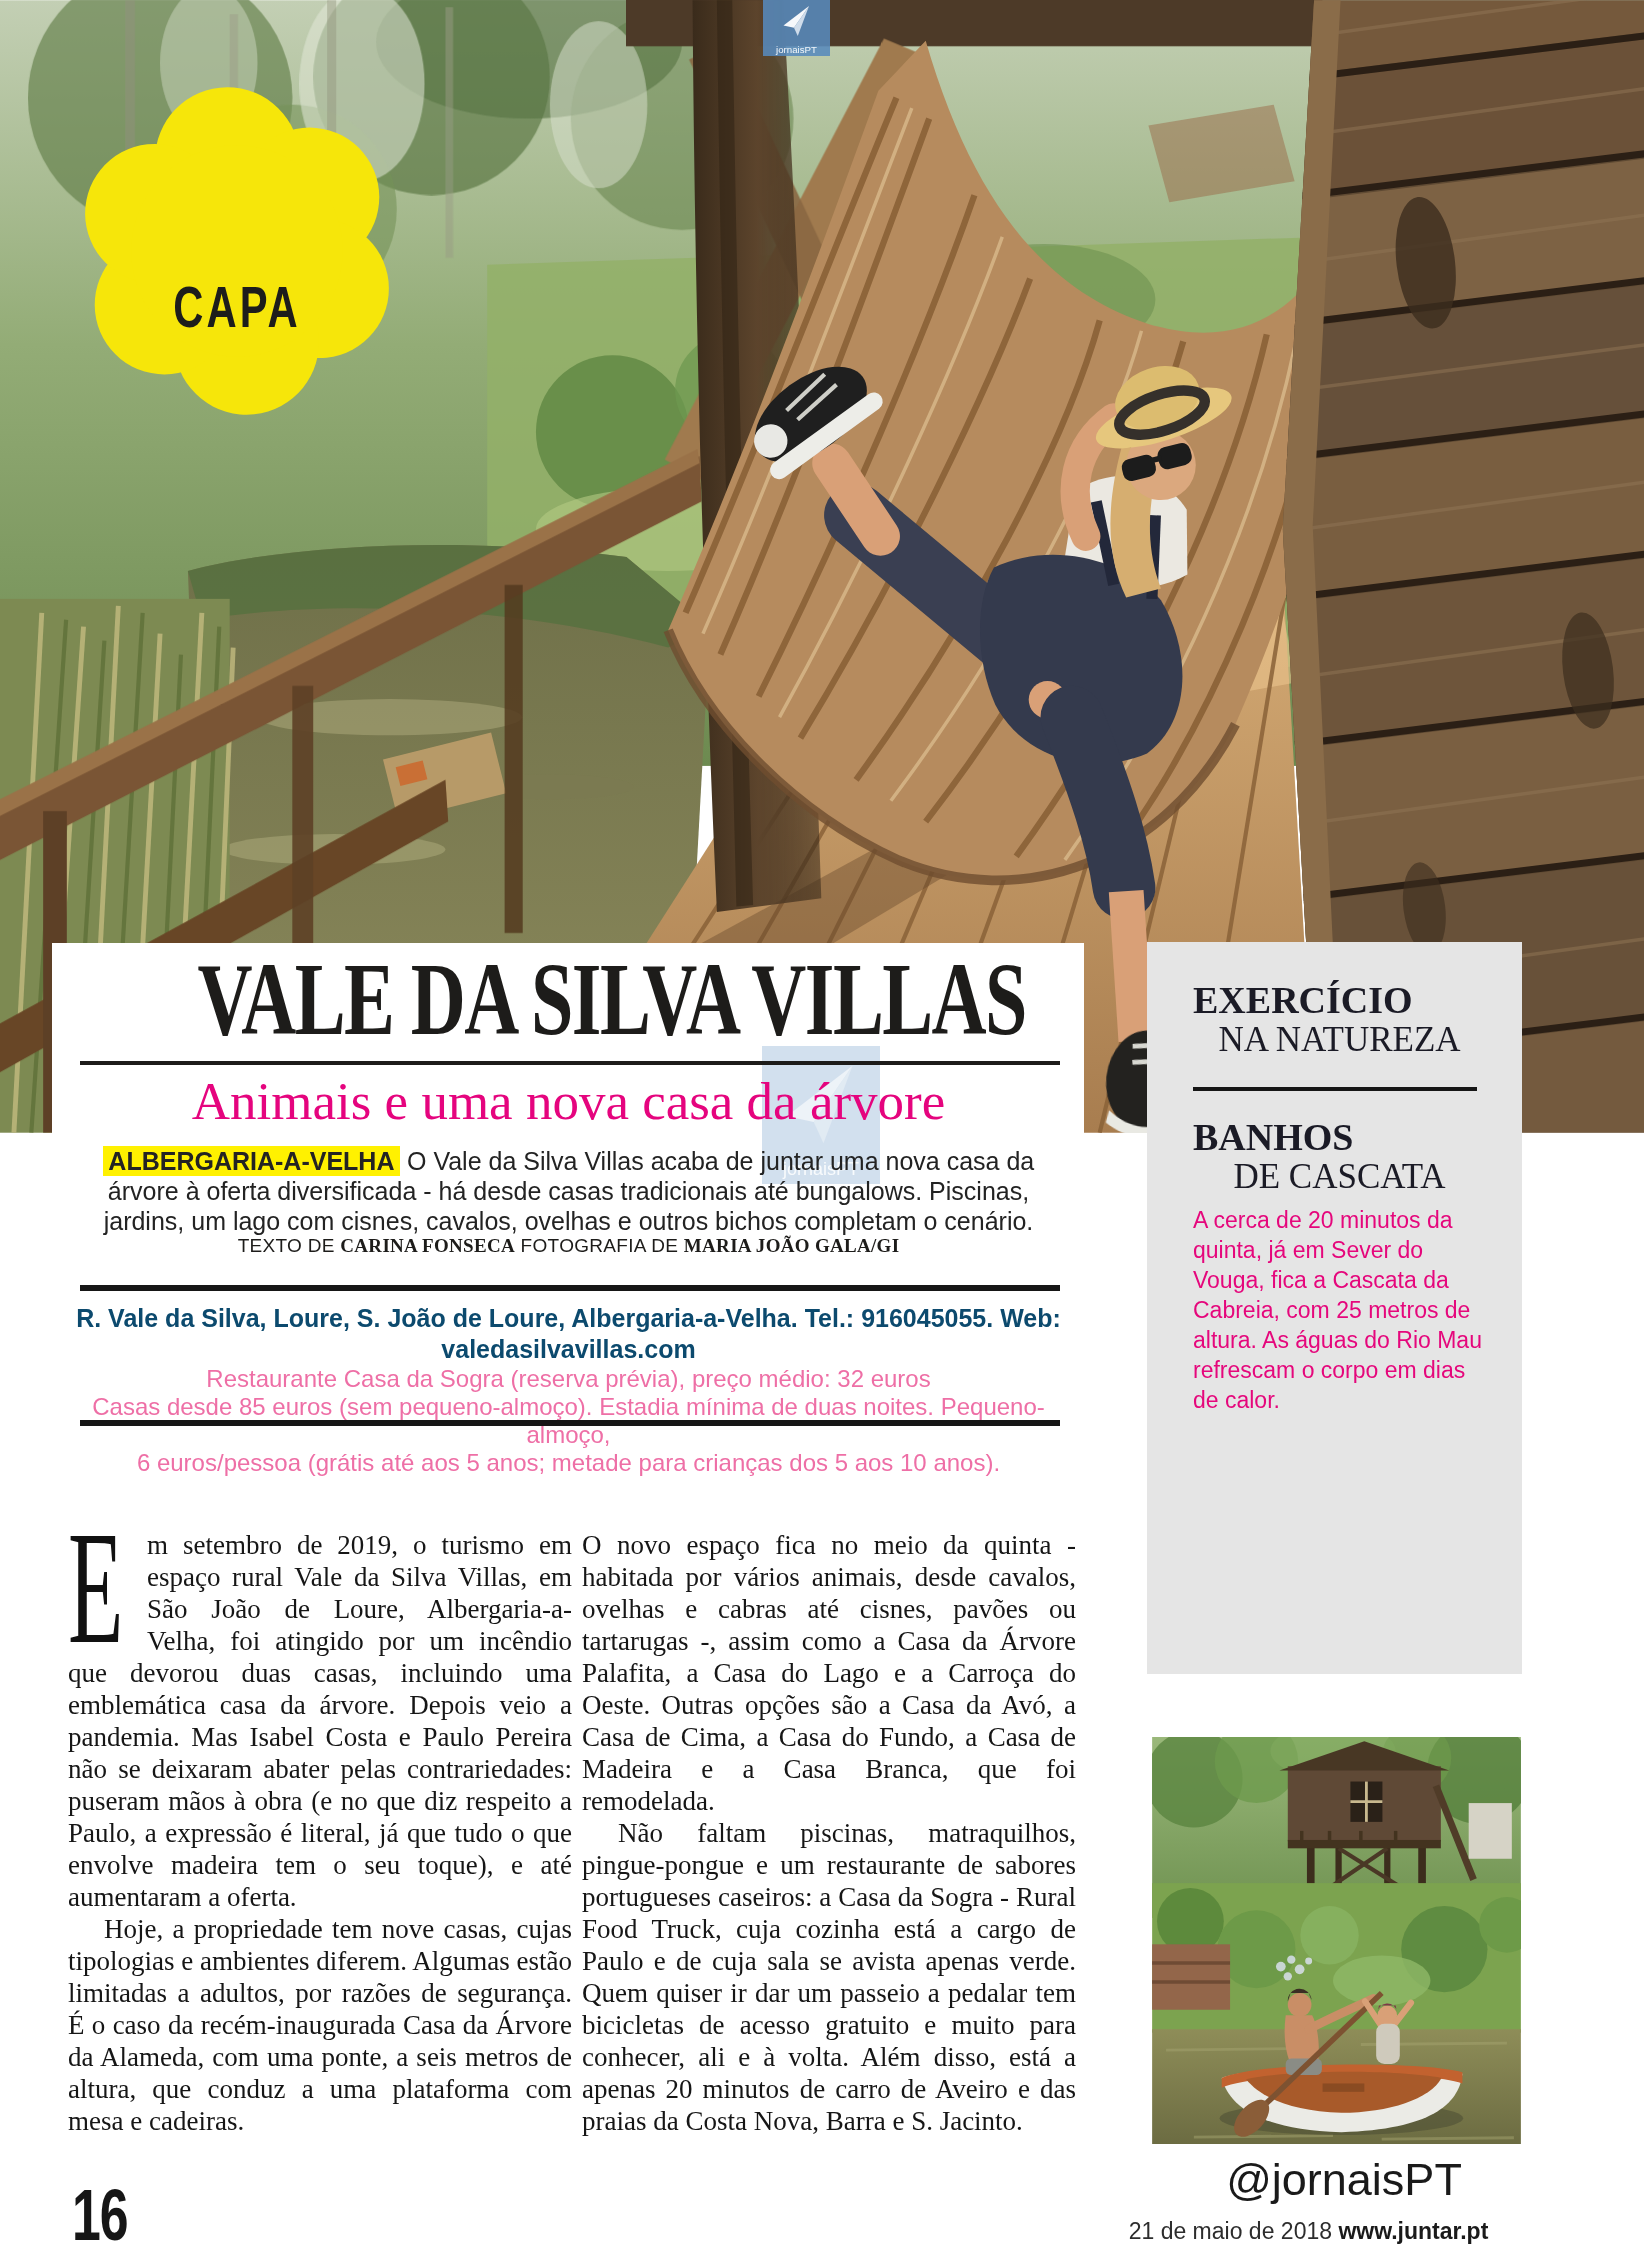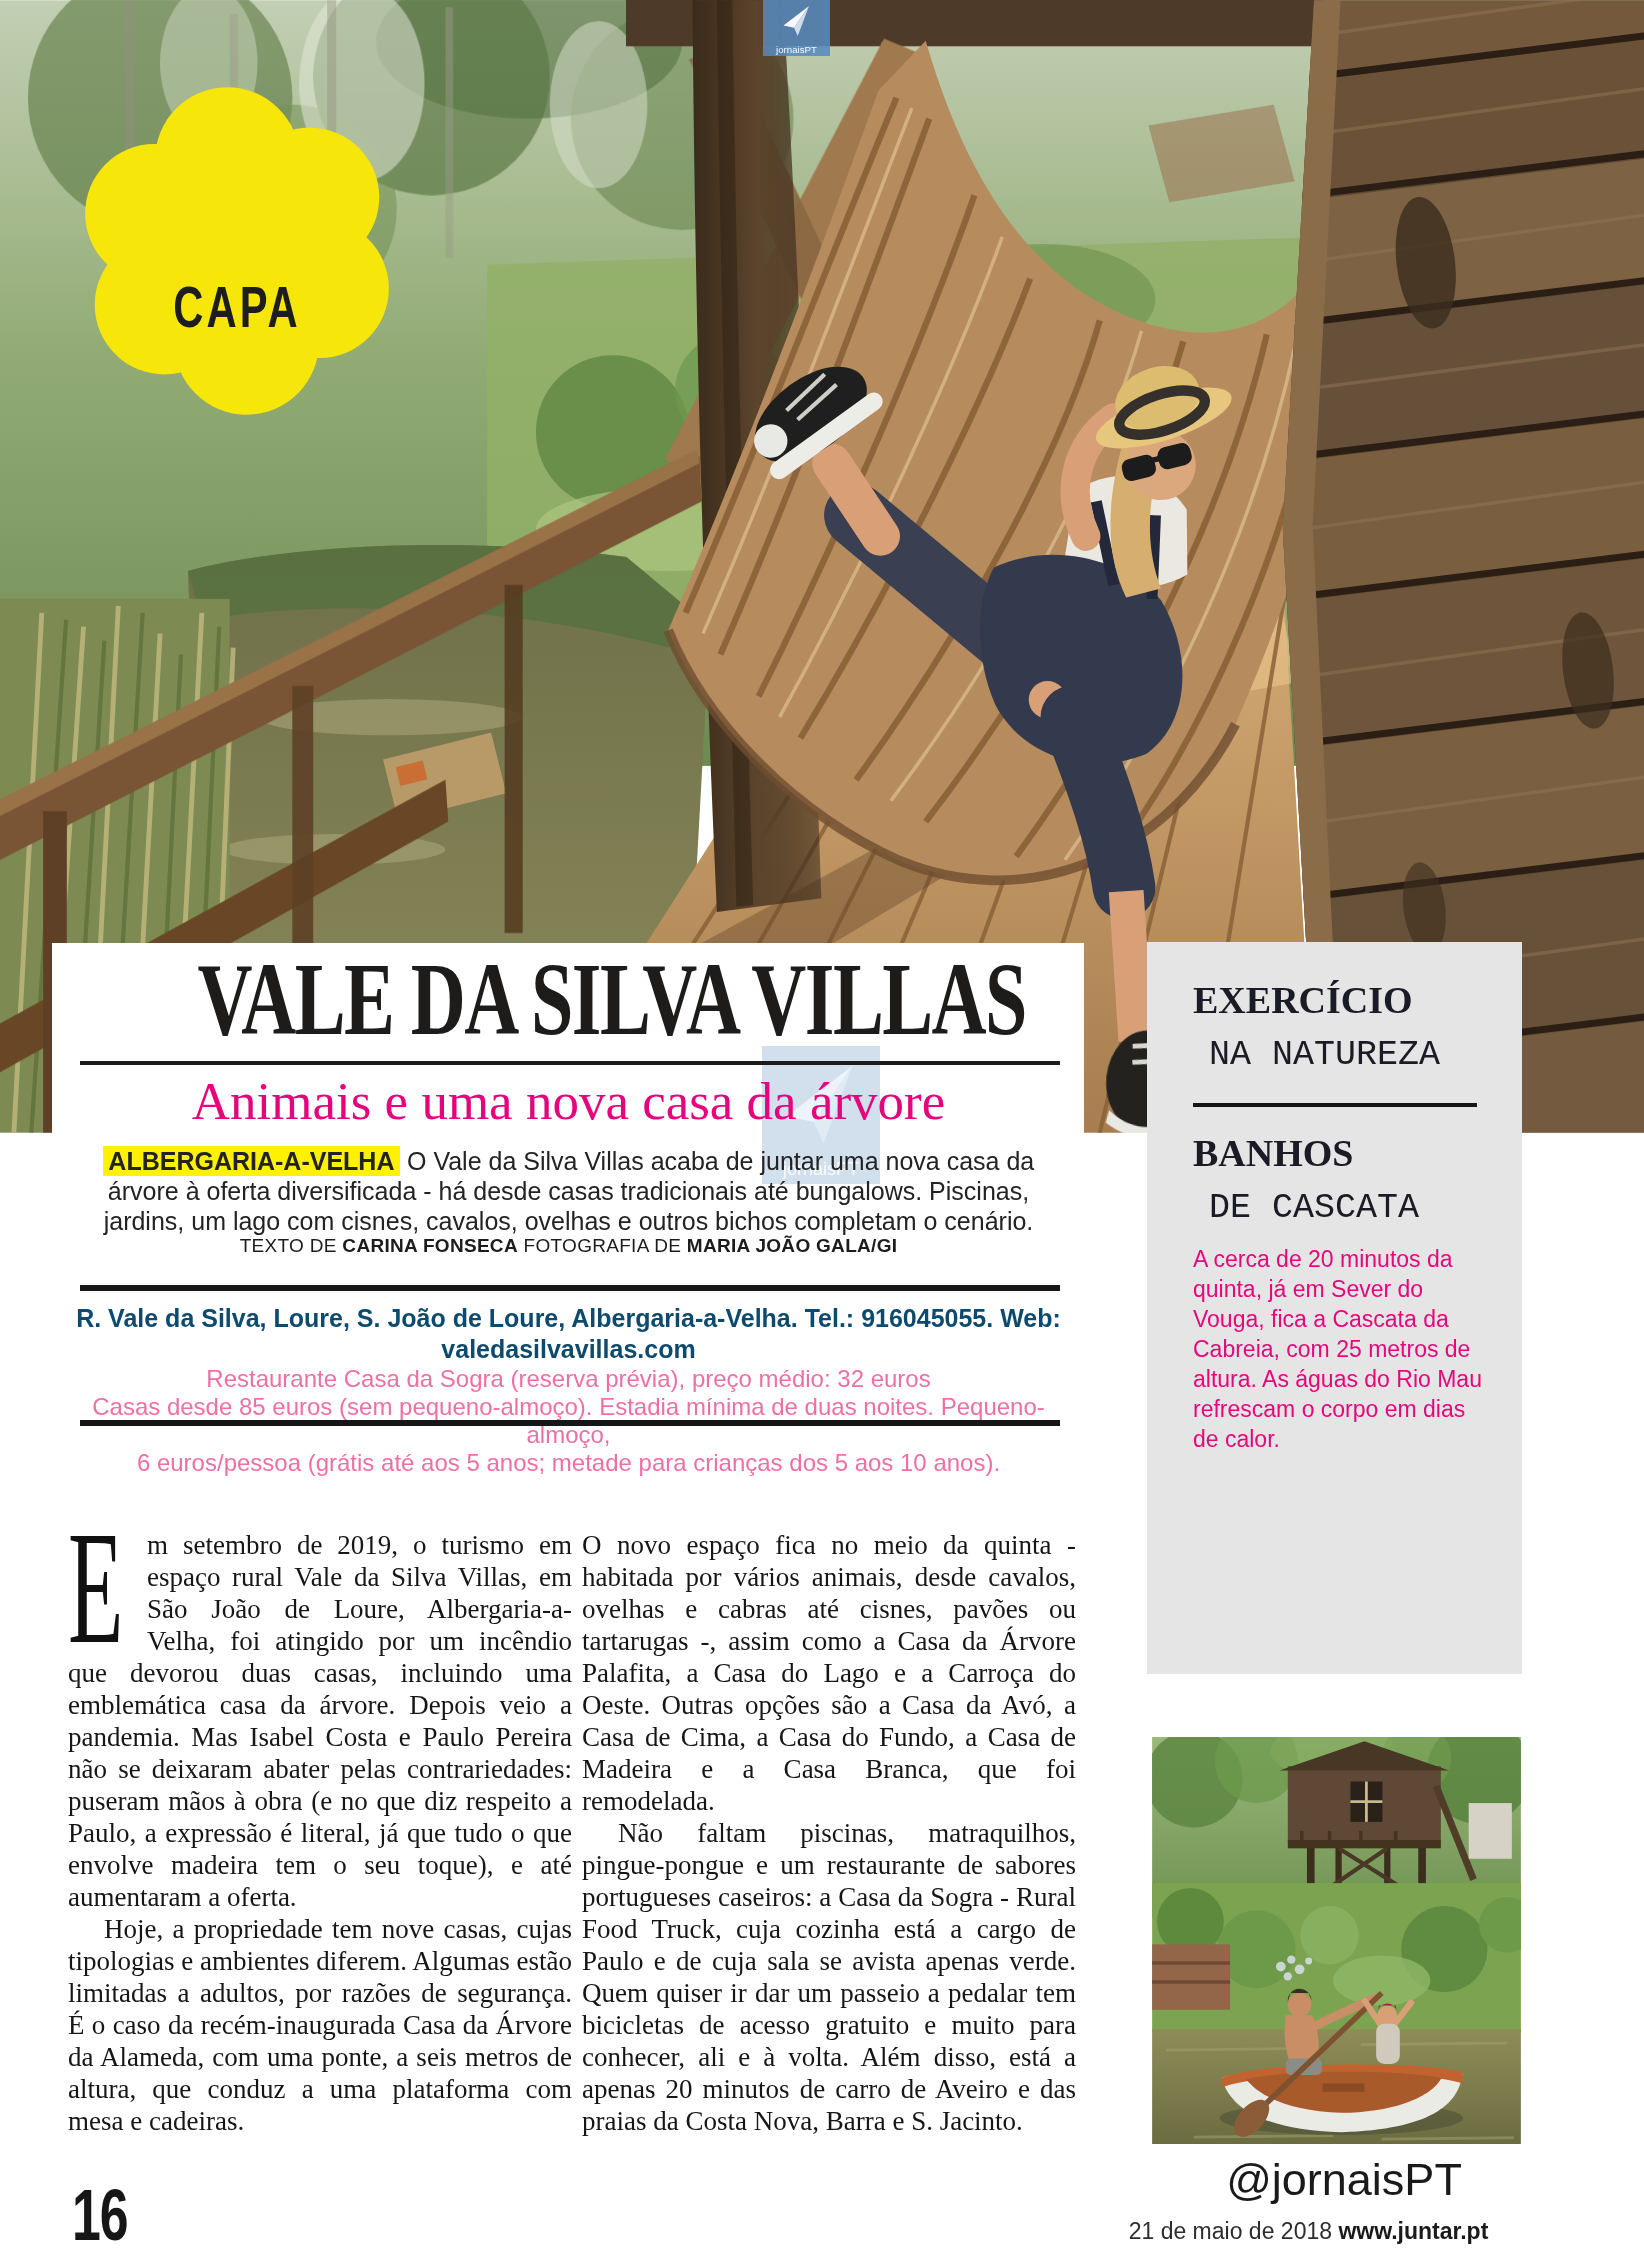--- a/index.html
+++ b/index.html
@@ -33,43 +33,43 @@
     color:#1d1c1a;letter-spacing:-2.1px;}
   .title span{display:inline-block;transform:scaleX(.74);transform-origin:50% 50%;}
   .rule-thin{left:80px;top:1061px;width:980px;height:3.5px;background:#1d1c1a;}
   .subtitle{left:66px;top:1071px;width:1005px;text-align:center;
     font-family:"Liberation Serif",serif;font-size:53px;line-height:60px;color:#e5047e;}
   .lead{left:66px;top:1146px;width:1005px;text-align:center;
     font-size:25px;line-height:30px;color:#232323;}
   .lead .tag{font-weight:bold;background:#fff100;padding:0.7px 5.6px 1.4px 5.6px;margin-top:32px;}
   .byline{left:66px;top:1235px;width:1005px;text-align:center;
     font-size:19px;letter-spacing:0.3px;color:#1d1c1a;}
-  .byline b{font-weight:bold;}
+  .byline b{font-weight:bold;font-family:Liberation Serif, serif;}
   .rule-thick1{left:80px;top:1285px;width:980px;height:5.6px;background:#161616;}
   .contact{left:66px;top:1303px;width:1005px;text-align:center;}
   .contact .addr{font-size:25px;line-height:31px;color:#0c4a6e;font-weight:bold;}
   .contact .price{font-size:24px;line-height:28px;color:#ee6fa6;}
   .rule-thick2{left:80px;top:1420px;width:980px;height:5.6px;background:#161616;}
 
   .bodycol{top:1529px;font-family:"Liberation Serif",serif;font-size:27px;line-height:32px;
     color:#161616;text-align:justify;}
   .col1{left:68px;width:504px;}
   .col2{left:582px;width:494px;}
   .bodycol p{margin:0;}
   .bodycol p.ind{text-indent:36px;}
   .dropcap{float:left;width:72px;font-size:162px;line-height:118px;font-weight:normal;
     transform:scaleX(.56);transform-origin:0 62%;color:#111;padding-right:7px;}
 
   
   .sidebar{left:1147px;top:942px;width:375px;height:732px;background:#e5e5e5;
     box-sizing:border-box;padding:39px 36px 21px 46px;}
   .sb-title{font-family:"Liberation Serif",serif;font-weight:bold;font-size:38px;
     line-height:39px;color:#1b1b26;margin:0;}
-  .sb-sub{font-family:Liberation Mono, monospace;font-weight:normal;font-size:35px;
-    line-height:39px;color:#1b1b26;margin:16px;}
+  .sb-sub{font-family:Liberation Serif, serif;font-weight:normal;font-size:35px;
+    line-height:39px;color:#1b1b26;margin:0;text-align:center;}
   .sb-text{font-size:23px;line-height:30px;color:#e5077c;margin:9.7px 0 0 0;}
   .sb-rule{width:284px;height:4.2px;background:#161616;margin:28px 0 26.5px 0;}
 
   
   .boat{left:1152px;top:1737px;width:369px;height:407px;}
 
   
   .pageno{left:72px;top:2174px;font-size:72px;font-weight:bold;color:#161616;
     transform:scaleX(.72);transform-origin:0 0;letter-spacing:-1.4px;}
   .handle{left:1149px;top:2154px;width:390px;text-align:center;

